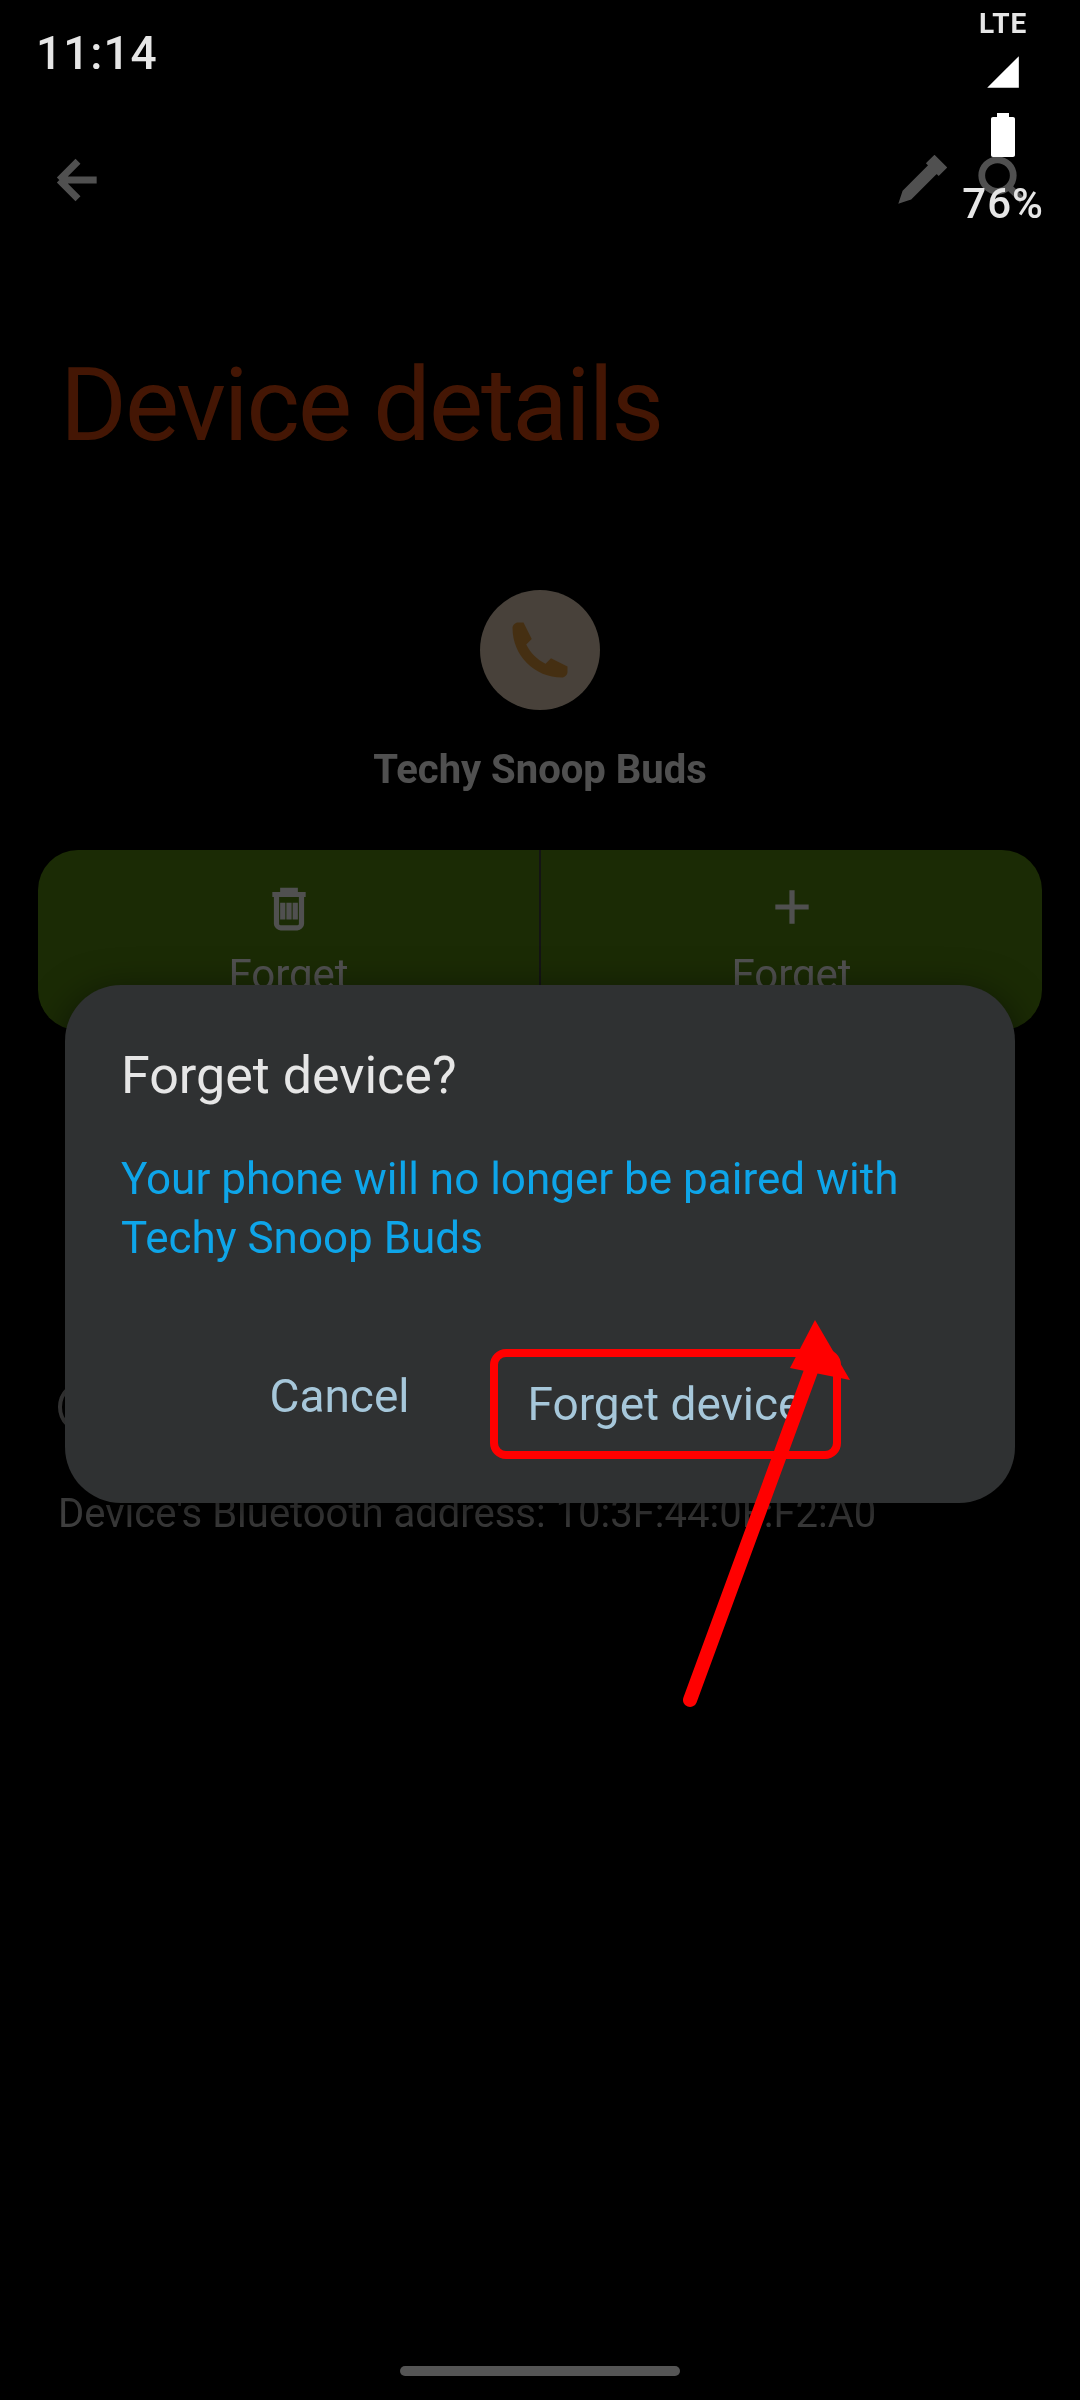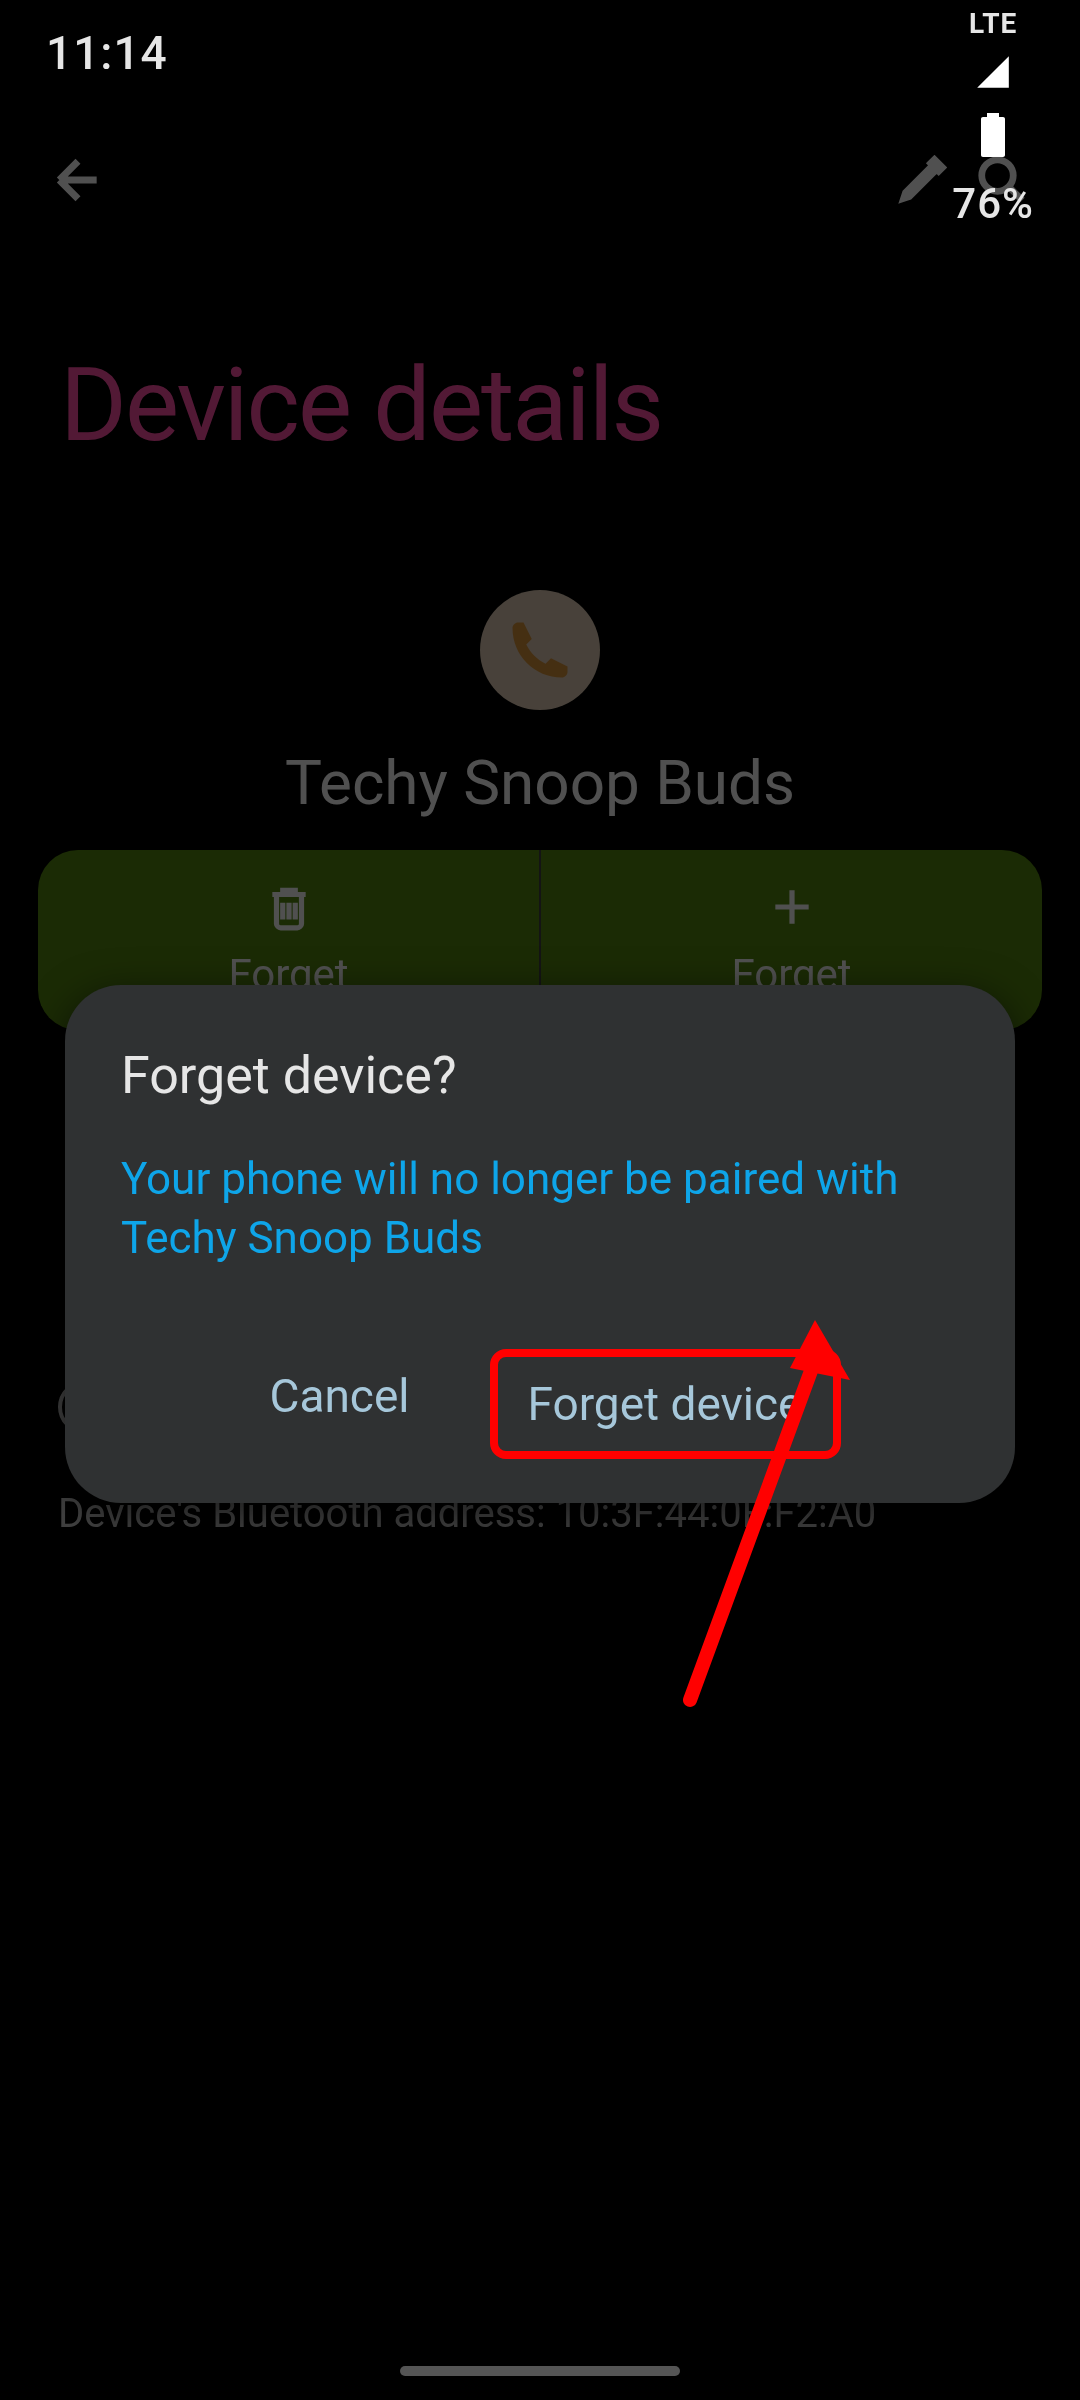--- a/index.html
+++ b/index.html
@@ -1,35 +1,35 @@
 <!DOCTYPE html>
 <html><head>
   <meta charset="utf-8">
   <style>
     * { margin:0; padding:0; box-sizing:border-box; user-select:none; }
     html,body{width:1080px;height:2400px;background:#000;font-family:"Roboto","Segoe UI",sans-serif;color:#e6e6e6;overflow:hidden;position:relative;}
     
-    .status-bar{position:absolute;top:0;left:0;right:0;height:105px;display:flex;align-items:center;justify-content:space-between;padding:0 46px;font-size:46px;font-weight:500;letter-spacing:1px;gap:24px;}
+    .status-bar{position:absolute;top:0;left:0;right:0;height:105px;display:flex;align-items:center;justify-content:space-between;padding:0 36px;font-size:46px;font-weight:500;letter-spacing:1px;gap:24px;}
     .status-bar .right{display:flex;align-items:center;gap:12px;font-size:42px;flex-direction:column;}
     .status-bar svg{fill:#fff;}
     .lte{font-size:28px;font-weight:700;letter-spacing:1px;}
     
     .back-layer{position:absolute;inset:0;opacity:.35;pointer-events:none;}
     
     .app-bar{position:absolute;top:115px;left:0;right:0;height:130px;display:flex;align-items:center;justify-content:space-between;padding:0 38px;}
     .app-bar .icon-btn{width:80px;height:80px;display:flex;align-items:center;justify-content:center;}
     .app-bar .spacer{flex:1;}
     .app-bar svg{stroke:#e6e6e6;fill:none;stroke-width:3;}
     
-    .page-title{position:absolute;top:345px;left:60px;font-size:102px;font-weight:400;color:#ec4899;letter-spacing:-2px;}
+    .page-title{position:absolute;top:345px;left:60px;font-size:102px;font-weight:400;color:#c2410c;letter-spacing:-2px;}
     
     .device-header{position:absolute;top:590px;left:0;right:0;display:flex;flex-direction:column;align-items:center;gap:36px;}
     .avatar{width:120px;height:120px;border-radius:60px;background:#cdbaa5;display:flex;align-items:center;justify-content:center;}
     .avatar svg{fill:#c68736;}
-    .device-name{font-size:62px;font-weight:400;}
+    .device-name{font-size:40px;font-weight:700;}
     
     .action-row{position:absolute;top:850px;left:38px;right:38px;height:180px;display:flex;background:#4d7c0f;border-radius:40px;overflow:hidden;}
     .action-row .action{flex:1;display:flex;flex-direction:column;align-items:center;justify-content:center;gap:18px;}
     .action-row .divider{width:2px;background:#3a3a3a;}
     .action svg{fill:none;stroke:#e6e6e6;stroke-width:2.5;}
     .action span{font-size:42px;}
     
     .info-icon{position:absolute;top:1380px;left:58px;width:54px;height:54px;border:4px solid #bbb;border-radius:50%;display:flex;align-items:center;justify-content:center;font-size:38px;font-family:serif;font-style:italic;color:#bbb;}
     .bt-addr{position:absolute;top:1490px;left:58px;font-size:40px;color:#bbb;}
     

